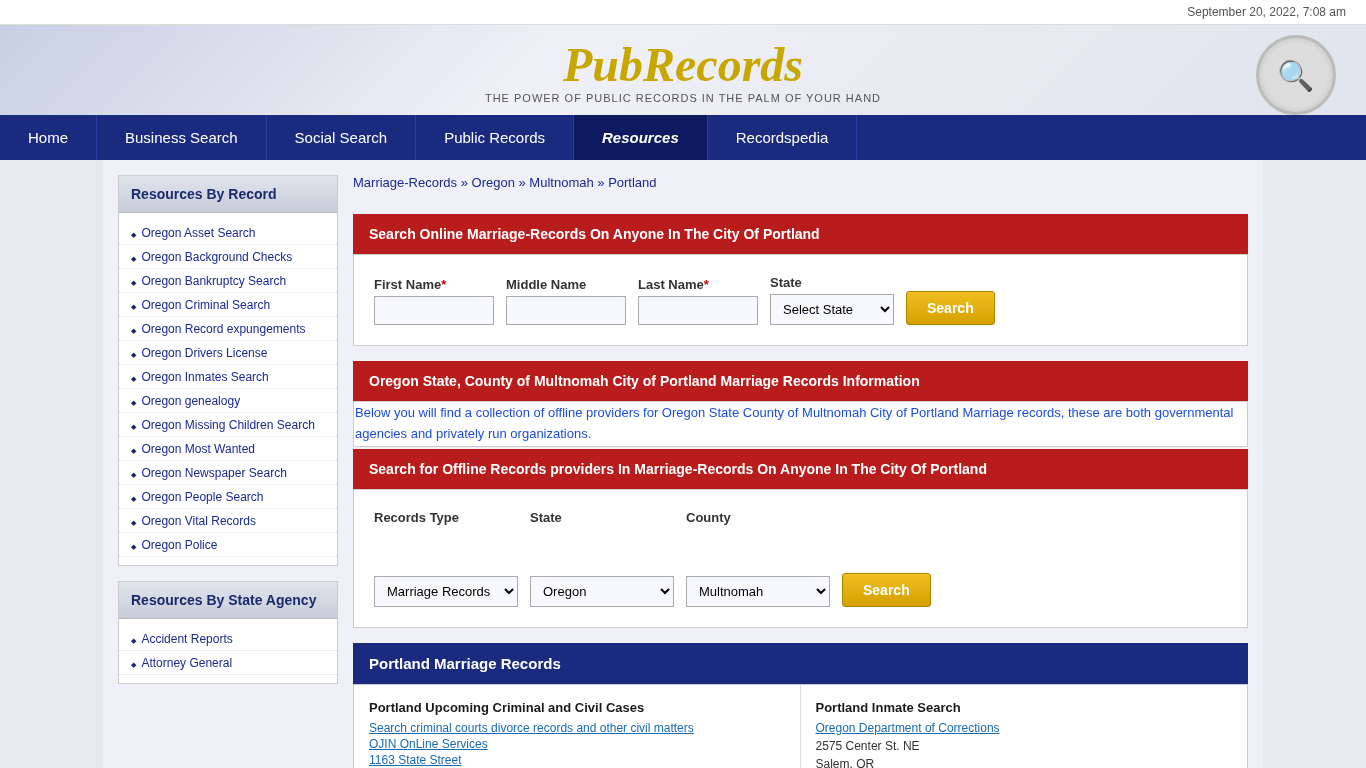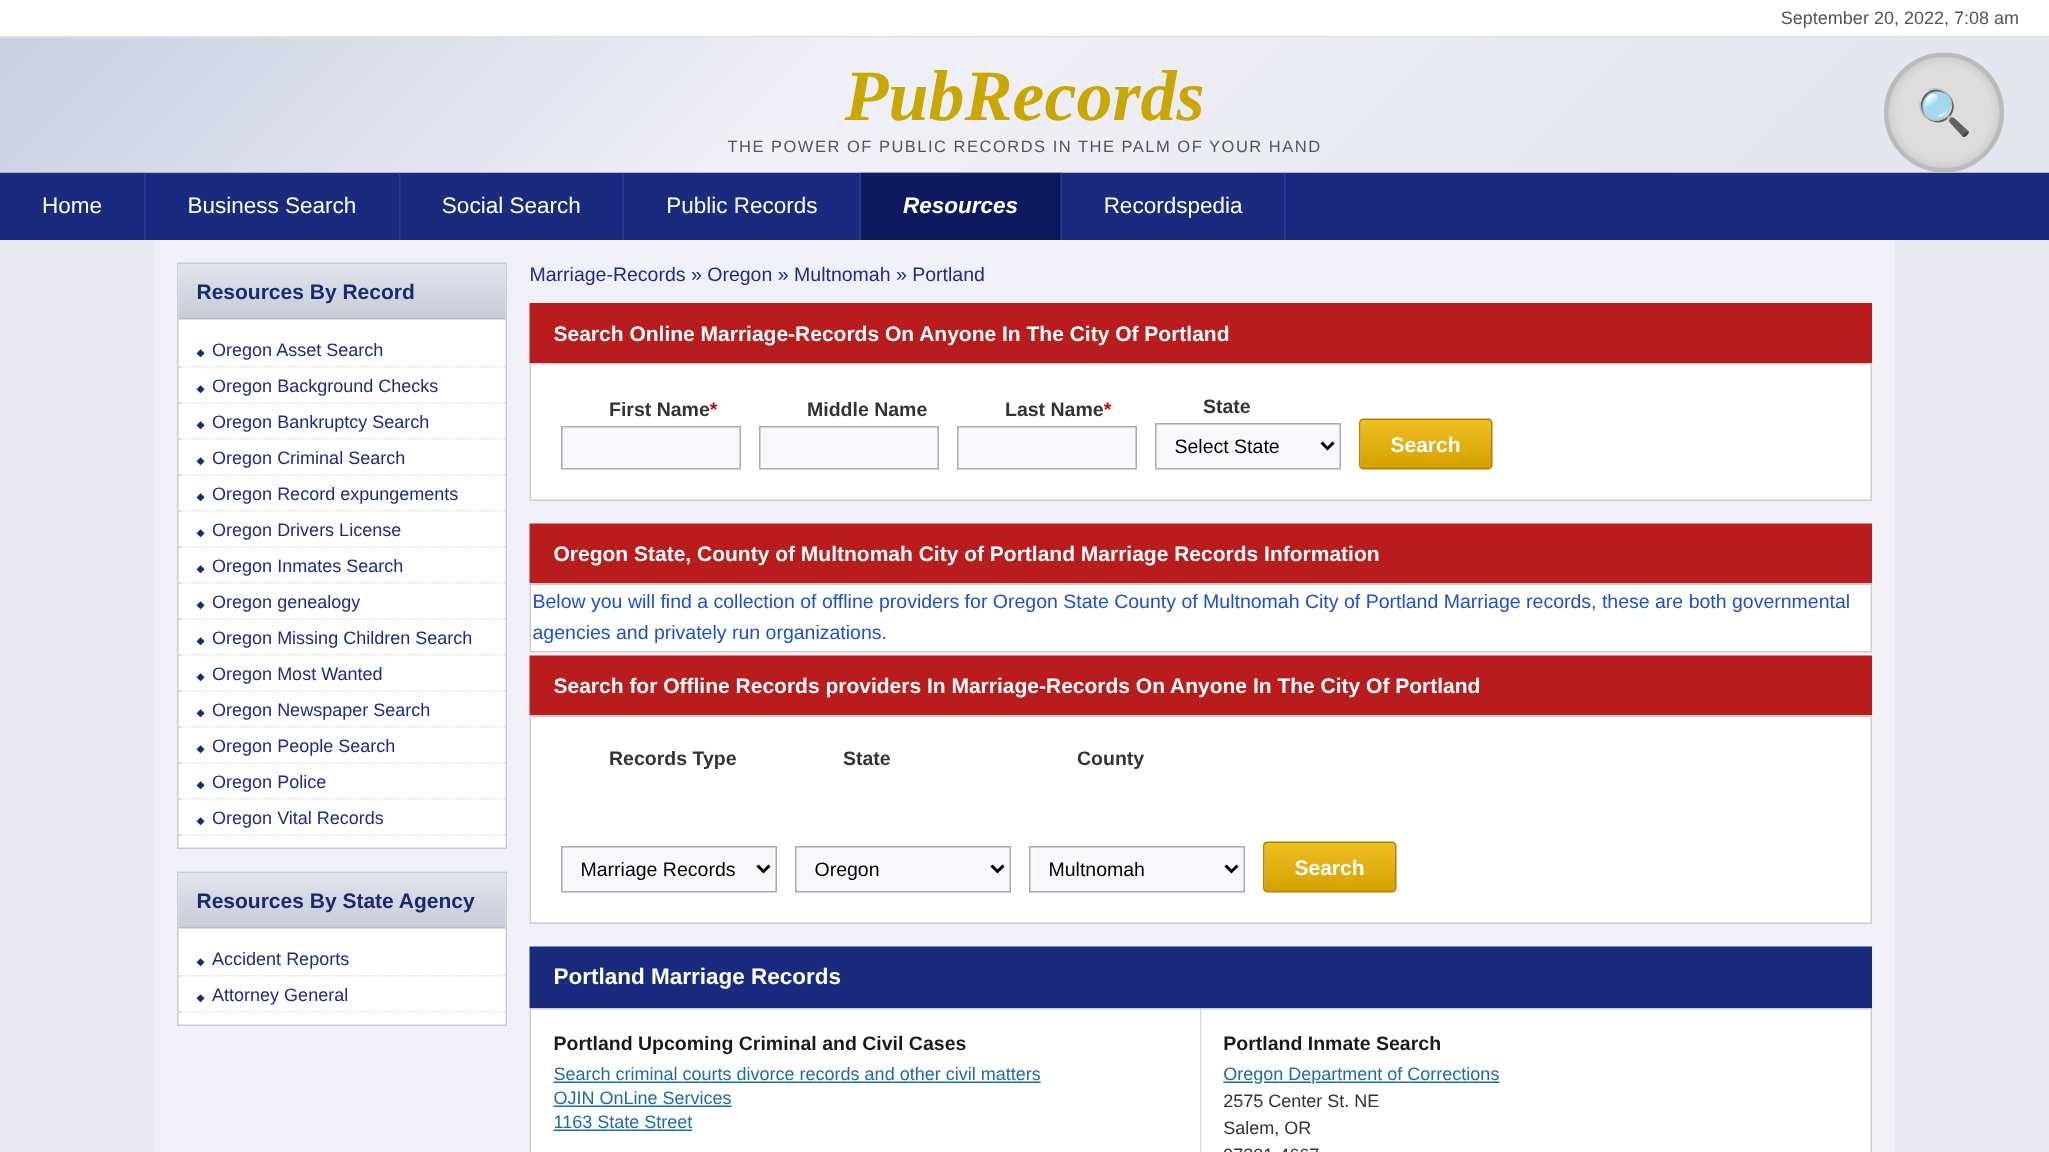--- a/index.html
+++ b/index.html
@@ -25,29 +25,29 @@
     .sidebar { width: 220px; flex-shrink: 0; }
     .sidebar-box { background: #fff; border: 1px solid #ccc; margin-bottom: 15px; }
     .sidebar-box h3 { background: linear-gradient(to bottom, #e0e4ec, #c8ccd8); padding: 10px 12px; font-size: 14px; color: #1a2a6e; border-bottom: 1px solid #bbb; }
     .sidebar-box ul { list-style: none; padding: 8px 0; }
     .sidebar-box ul li { padding: 4px 12px; border-bottom: 1px dotted #ddd; }
     .sidebar-box ul li a { color: #1a2a8e; text-decoration: none; font-size: 12px; }
     .sidebar-box ul li::before { content: "◆"; font-size: 7px; color: #1a2a6e; margin-right: 5px; }
 
     
     .content { flex: 1; }
-    .breadcrumb { color: #1a2a8e; font-size: 13px; margin-bottom: 12px; }
+    .breadcrumb { color: #1a2a8e; font-size: 13px; margin-bottom: 24px; }
     .breadcrumb a { color: #1a2a8e; text-decoration: none; }
 
     .section-header { background: #b91c1c; color: #fff; padding: 12px 16px; font-size: 14px; font-weight: bold; margin-bottom: 0; }
 
     .search-form-box { background: #fff; border: 1px solid #ccc; padding: 20px; margin-bottom: 15px; }
     .search-form-row { display: flex; align-items: flex-end; gap: 12px; flex-wrap: wrap; }
     .form-group { display: flex; flex-direction: column; }
-    .form-group label { font-size: 13px; color: #333; margin-bottom: 4px; font-weight: bold; margin-left: 32px; }
+    .form-group label { font-size: 13px; color: #333; margin-bottom: 4px; font-weight: bold; }
     .form-group label .required { color: #cc0000; }
     .form-group input { border: 1px solid #aaa; padding: 6px 8px; font-size: 13px; width: 120px; background: #f8f8ff; }
     .form-group select { border: 1px solid #aaa; padding: 6px 8px; font-size: 13px; width: 124px; background: #f8f8ff; }
 
     .btn-search { background: linear-gradient(to bottom, #f0c020, #d4a000); color: #fff; border: 1px solid #b08000; padding: 8px 20px; font-size: 14px; font-weight: bold; cursor: pointer; border-radius: 3px; }
 
     .info-box { background: #fff; border: 1px solid #ccc; padding: 1px; margin-bottom: 2px; font-size: 13px; line-height: 1.6; color: #1d4ed8; }
 
     .offline-search-box { background: #fff; border: 1px solid #ccc; padding: 20px; margin-bottom: 15px; }
     .offline-form-row { display: flex; align-items: flex-end; gap: 12px; flex-wrap: wrap; }
@@ -100,22 +100,22 @@
           <li><a href="#">Oregon Bankruptcy Search</a></li>
           <li><a href="#">Oregon Criminal Search</a></li>
           <li><a href="#">Oregon Record expungements</a></li>
           <li><a href="#">Oregon Drivers License</a></li>
           <li><a href="#">Oregon Inmates Search</a></li>
           <li><a href="#">Oregon genealogy</a></li>
           <li><a href="#">Oregon Missing Children Search</a></li>
           <li><a href="#">Oregon Most Wanted</a></li>
           <li><a href="#">Oregon Newspaper Search</a></li>
           <li><a href="#">Oregon People Search</a></li>
+          <li><a href="#">Oregon Vital Records</a></li>
           <li><a href="#">Oregon Police</a></li>
-          <li><a href="#">Oregon Vital Records</a></li>
         </ul>
     </div>
     <div class="sidebar-box">
       <h3>Resources By State Agency</h3>
       <ul id="sidebar-agency-list">
           <li><a href="#">Accident Reports</a></li>
           <li><a href="#">Attorney General</a></li>
         </ul>
     </div>
   </aside>

